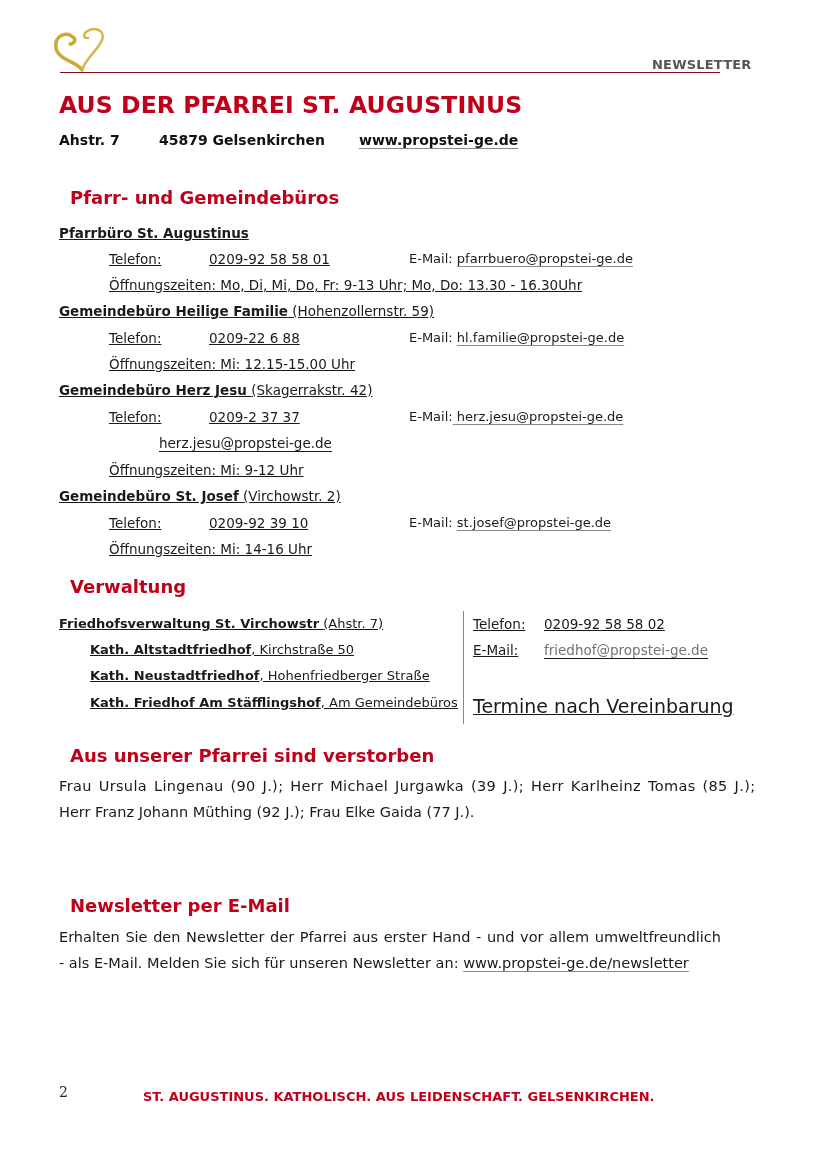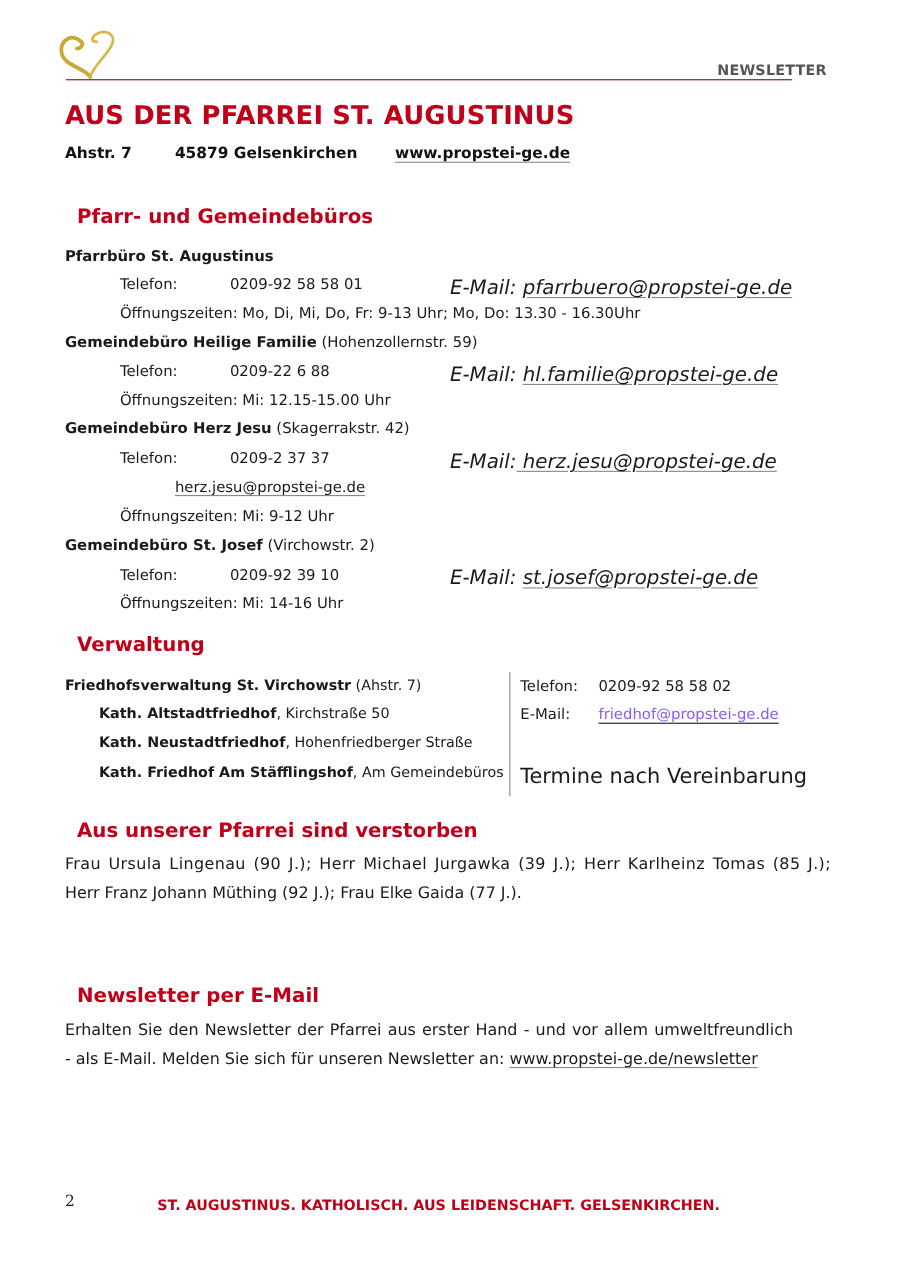--- a/index.html
+++ b/index.html
@@ -6,25 +6,25 @@
   body { width:827px; height:1170px; position:relative; overflow:hidden;
          font-family:"DejaVu Sans", "Liberation Sans", sans-serif; color:#1a1a1a; }
   .abs { position:absolute; }
   .logo { left:52px; top:24px; width:62px; height:50px; }
   .rule { left:60px; top:72px; width:660px; height:1px; background:#7a1020; }
   .newsletter-label { left:652px; top:57px; font-size:13px; font-weight:bold; color:#555555; letter-spacing:0.2px; }
   .main-title { left:59px; top:91px; font-size:23.5px; font-weight:bold; color:#c0001a; letter-spacing:0.1px; white-space:nowrap; }
   .addr { top:132px; font-size:14px; font-weight:bold; color:#111; white-space:nowrap;text-align:center; }
   .link { text-decoration:underline; text-decoration-color:#888; text-underline-offset:3px; }
   .section-h { left:70px; font-size:18px; font-weight:bold; color:#c0001a; white-space:nowrap; }
-  .line { left:59px; font-size:13.5px; white-space:nowrap; color:#1a1a1a; }
+  .line { left:59px; font-size:13.5px; white-space:nowrap; color:#1a1a1a;text-decoration:underline; }
   .bold { font-weight:bold; }
   .ind { left:109px; }
   .val { left:209px; }
-  .em { left:409px; font-size:18px; white-space:nowrap;font-style:italic; }
+  .em { left:409px; font-size:13px; white-space:nowrap; }
   .vdivider { left:463px; top:611px; width:1px; height:113px; background:#888; }
   .para { left:59px; width:690px; font-size:14.5px; line-height:26.4px; text-align:justify; color:#1a1a1a; }
   .para-line { display:block; white-space:nowrap; }
   .footer-num { left:59px; top:1084px; font-family:"DejaVu Serif", serif; font-size:14px; color:#222; }
   .footer-slogan { left:143px; top:1089px; font-size:13px; font-weight:bold; color:#c0001a; white-space:nowrap; }
 </style>
 </head>
 <body>
 
 <div class="abs logo">
@@ -102,21 +102,21 @@
 </div>
 <div class="abs line" style="left:90px;top:695px;font-size:13px">
   <span class="bold">Kath. Friedhof Am Stäfflingshof</span><span>, Am Gemeindebüros</span>
 </div>
 
 <div class="abs vdivider"></div>
 
 <div class="abs line" style="left:473px;top:616px;font-size:13.5px">Telefon:</div>
 <div class="abs line" style="left:544px;top:616px;font-size:13.5px">0209-92 58 58 02</div>
 <div class="abs line" style="left:473px;top:642px;font-size:13.5px">E-Mail:</div>
-<a class="abs line link" style="left:544px;top:642px;font-size:13.5px;color:#8b5cf6;text-decoration-color:#1a1a1a">friedhof@propstei-ge.de</a>
+<a class="abs line link" style="left:544px;top:642px;font-size:13.5px;color:#737373;text-decoration-color:#1a1a1a">friedhof@propstei-ge.de</a>
 <div class="abs line" style="left:473px;top:695px;font-size:19px">Termine nach Vereinbarung</div>
 
 <div class="abs section-h" style="top:745px">Aus unserer Pfarrei sind verstorben</div>
 <div class="abs para" style="top:773px">
   <span class="para-line" style="letter-spacing:0.35px;word-spacing:2px">Frau Ursula Lingenau (90 J.); Herr Michael Jurgawka (39 J.); Herr Karlheinz Tomas (85 J.);</span>
   <span class="para-line">Herr Franz Johann Müthing (92 J.); Frau Elke Gaida (77 J.).</span>
 </div>
 
 <div class="abs section-h" style="top:895px">Newsletter per E-Mail</div>
 <div class="abs para" style="top:924px">

